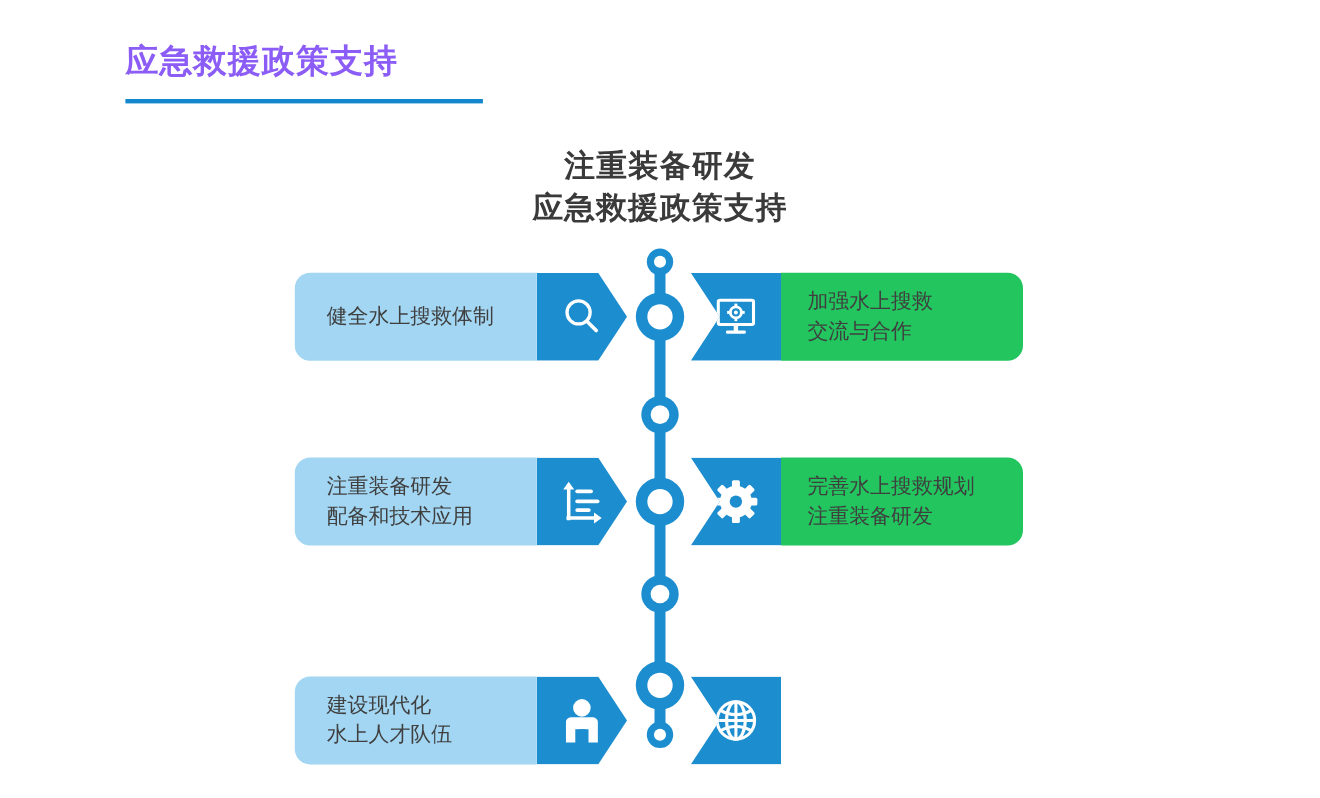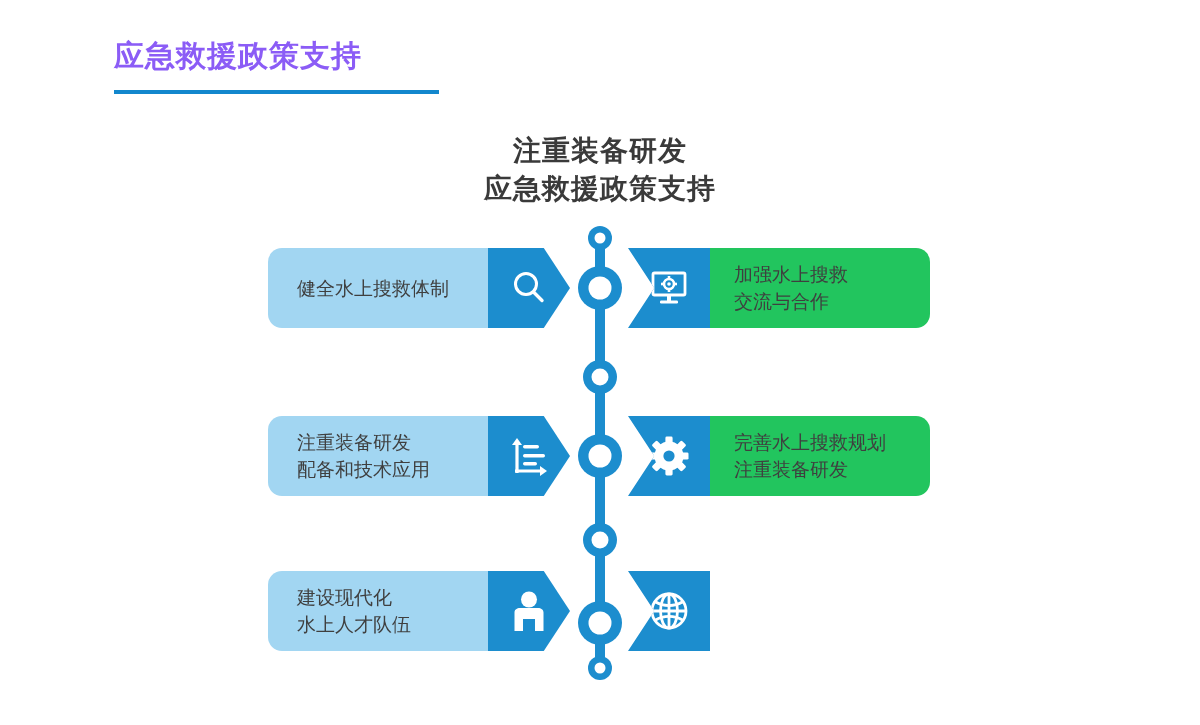--- a/index.html
+++ b/index.html
@@ -74,21 +74,21 @@
   }
 
   .row {
     position: absolute;
     left: 0;
     width: 1200px;
     height: 80px;
   }
   .row-1 { top: 248px; }
   .row-2 { top: 416px; }
-  .row-3 { top: 571px; }
+  .row-3 { top: 615px; }
 
   
   .card-left {
     position: absolute;
     left: 268px;
     top: 0;
     width: 302px;
     height: 80px;
     display: flex;
     align-items: stretch;

